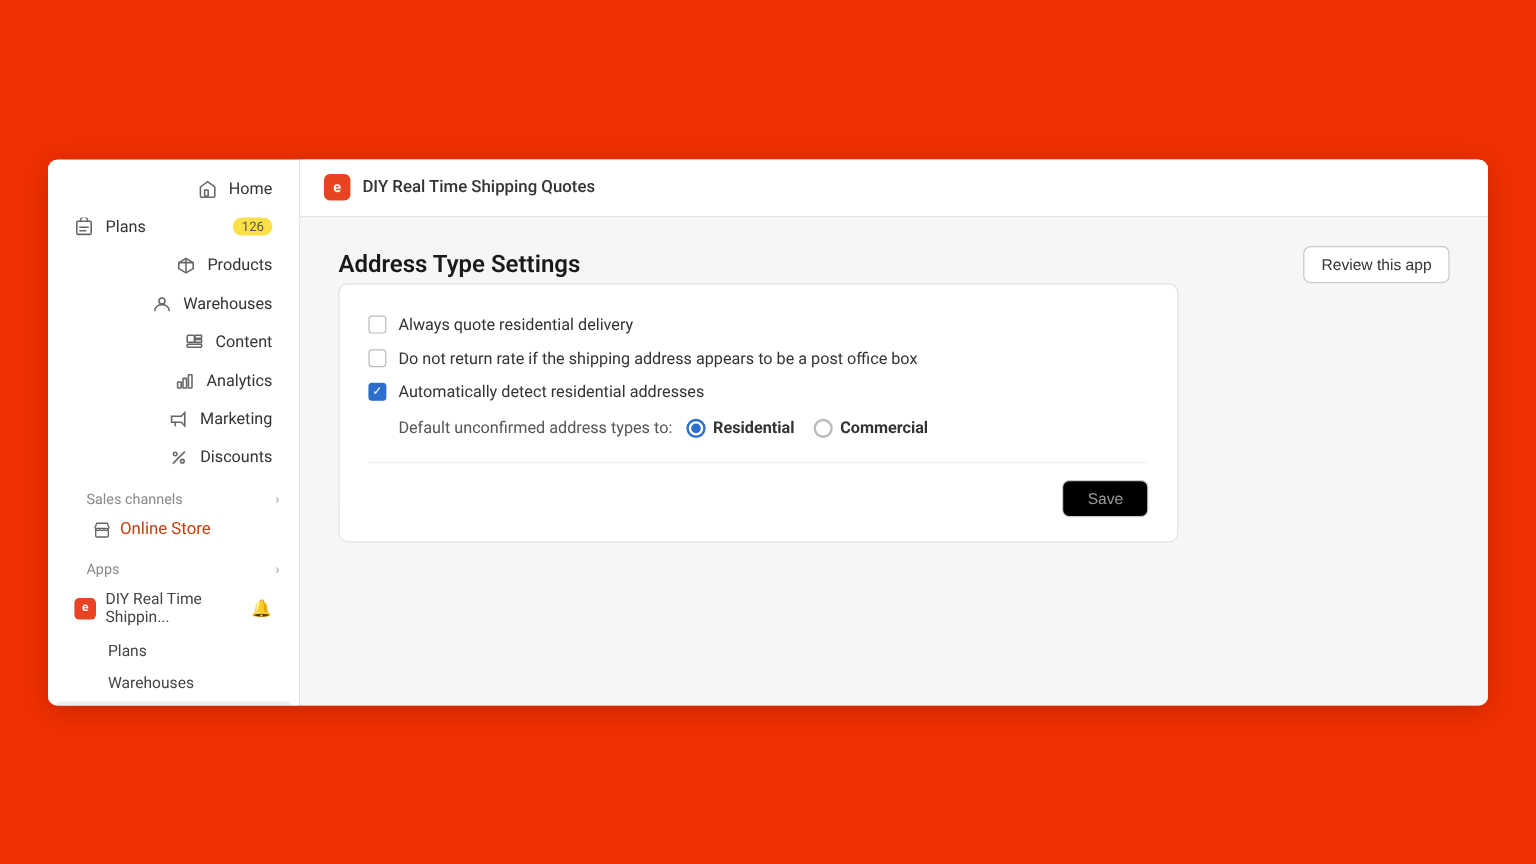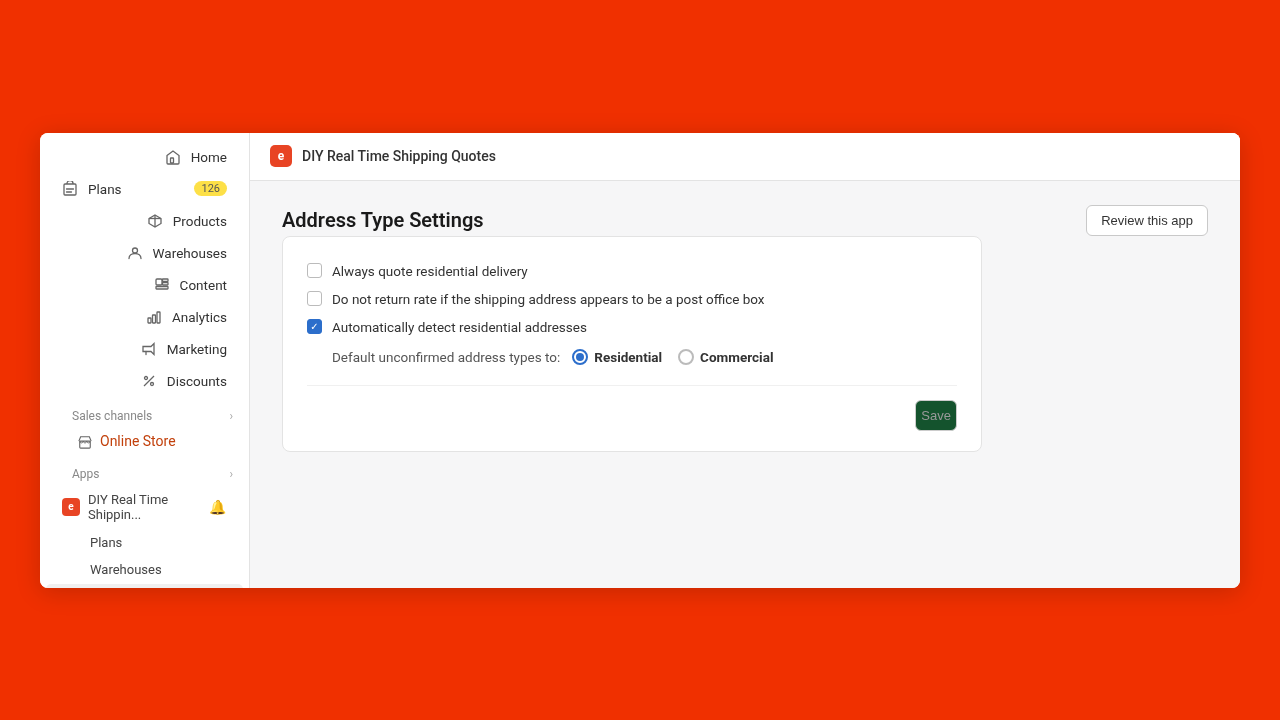--- a/index.html
+++ b/index.html
@@ -271,24 +271,24 @@
       color: #333;
     }
     .card-footer {
       display: flex;
       justify-content: flex-end;
       margin-top: 16px;
       border-top: 1px solid #f0f0f0;
       padding-top: 14px;
     }
     .save-btn {
-      background: #14532d;
+      background: #000000;
       border: 1px solid #ccc;
       border-radius: 6px;
-      padding: 7px 5px;
+      padding: 7px 20px;
       font-size: 13px;
       color: #999;
       cursor: not-allowed;
     }
     
     svg { display: inline-block; vertical-align: middle; }
   </style>
 </head>
 <body>
 

